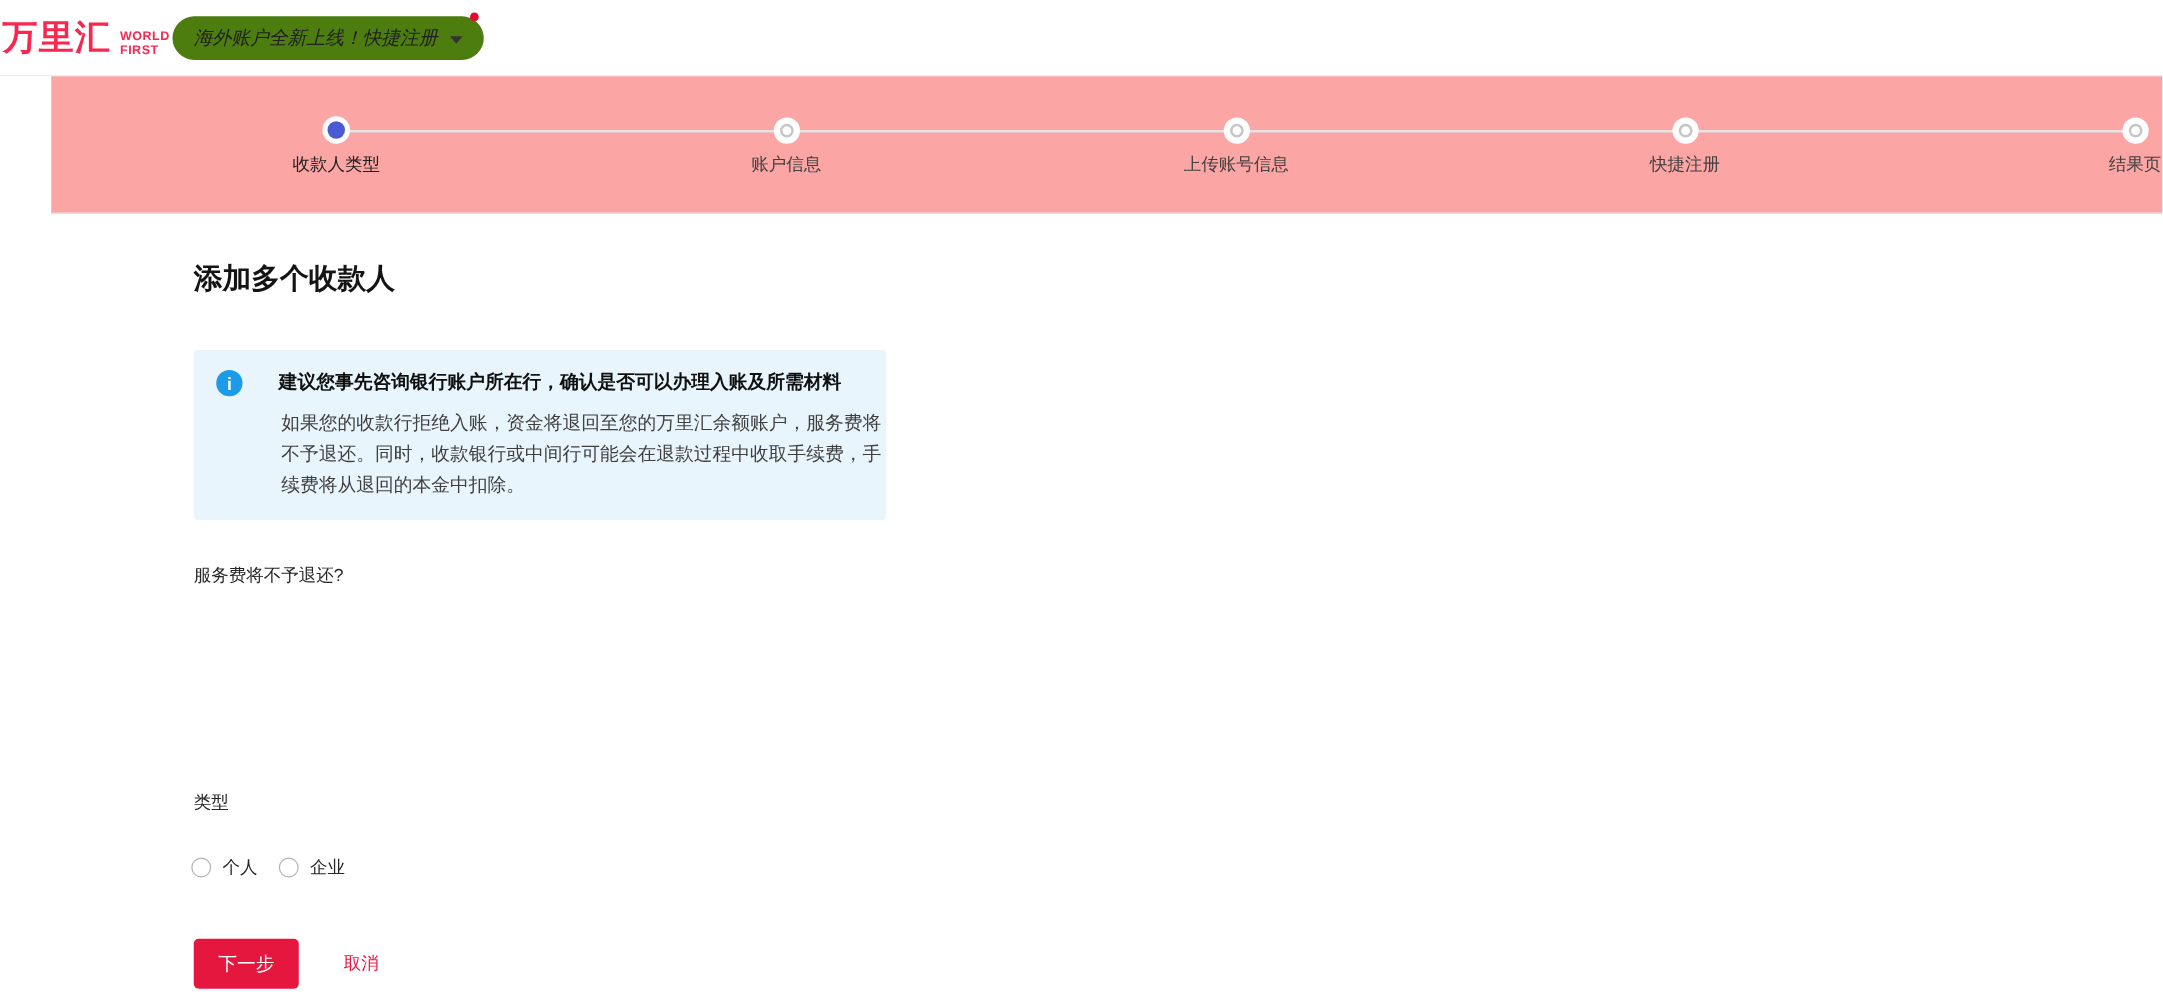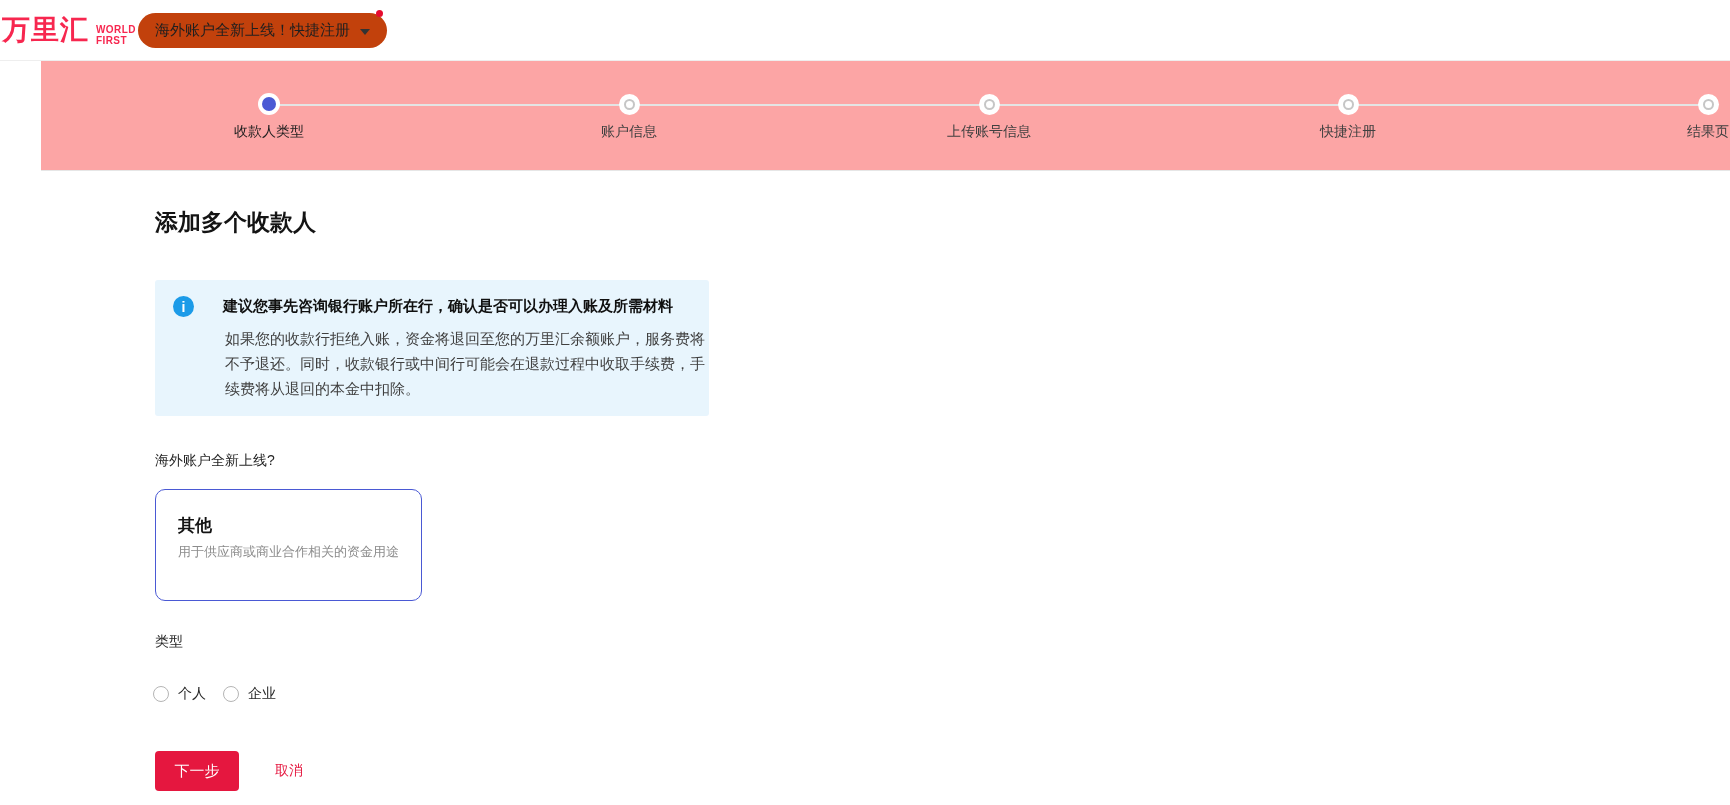--- a/index.html
+++ b/index.html
@@ -6,23 +6,23 @@
   html,body { background:#fff; }
   body { width:1730px; height:805px; font-family:"Liberation Sans","DejaVu Sans",sans-serif; color:#262626; }
   .page { position:relative; width:1730px; height:805px; overflow:hidden; background:#fff; }
   .abs { position:absolute; }
 
   
   .topbar { position:absolute; top:0; left:0; width:1730px; height:61px; background:#fff; border-bottom:1px solid #eeeeee; }
   .logo { position:absolute; left:2px; top:14px; display:flex; align-items:flex-end; color:#F7274F; }
   .logo-cn { font-size:28px; font-weight:700; letter-spacing:1px; line-height:32px; }
   .logo-en { margin-left:7px; font-size:10px; font-weight:800; line-height:11px; letter-spacing:0.4px; margin-top:3px; }
-  .announce-pill { position:absolute; left:138px; top:13px; height:35px; background:#c2410c; border:none; border-radius:18px;
+  .announce-pill { position:absolute; left:138px; top:13px; height:35px; background:#4d7c0f; border:none; border-radius:18px;
                    display:flex; align-items:center; padding:0 17px; font-size:15px; color:#1f1f1f; cursor:pointer;
-                   font-family:inherit; }
+                   font-family:inherit;font-style:italic; }
   .pill-dot { position:absolute; top:-3px; right:4px; width:7px; height:7px; border-radius:50%; background:#E60B2E; }
   .caret-down { display:inline-block; width:0; height:0; border-left:5px solid transparent; border-right:5px solid transparent;
                 border-top:6px solid #333; margin-left:10px; margin-top:2px; }
 
   
   .stepper { position:absolute; top:61px; left:0; width:1730px; height:110px; background:#fca5a5; border-bottom:1px solid #e6e6e6;margin-left:41px; }
   .step-line { position:absolute; top:43px; left:228px; width:1439px; height:2px; background:#E4E4E4; border-radius:1px; }
   .step { position:absolute; top:36px; transform:translateX(-50%); display:flex; flex-direction:column; align-items:center; }
   .step .dot { width:14px; height:14px; border-radius:50%; background:#4A59D4; box-shadow:0 0 0 4px #fff; }
   .step.pending .dot { width:11px; height:11px; border:2px solid #C6C6C6; background:#fff; box-shadow:0 0 0 5px #fff; margin:1.5px 0; }
@@ -103,26 +103,22 @@
   </nav>
 
   <h1 class="abs page-title">添加多个收款人</h1>
 
   <section class="abs notice">
     <span class="notice-icon">i</span>
     <div class="notice-heading">建议您事先咨询银行账户所在行，确认是否可以办理入账及所需材料</div>
     <div class="notice-body">如果您的收款行拒绝入账，资金将退回至您的万里汇余额账户，服务费将不予退还。同时，收款银行或中间行可能会在退款过程中收取手续费，手续费将从退回的本金中扣除。</div>
   </section>
 
-  <div class="abs question">海外账户全新上线?</div>
+  <div class="abs question">服务费将不予退还?</div>
 
-  <div class="abs option-card">
-    <div class="card-title">其他</div>
-    <div class="card-desc">用于供应商或商业合作相关的资金用途</div>
-  </div>
 
   <div class="abs type-label">类型</div>
 
   <div class="abs radio-group">
     <label class="radio">
       <span class="radio-circle"></span>
       <span>个人</span>
     </label>
     <label class="radio">
       <span class="radio-circle"></span>

